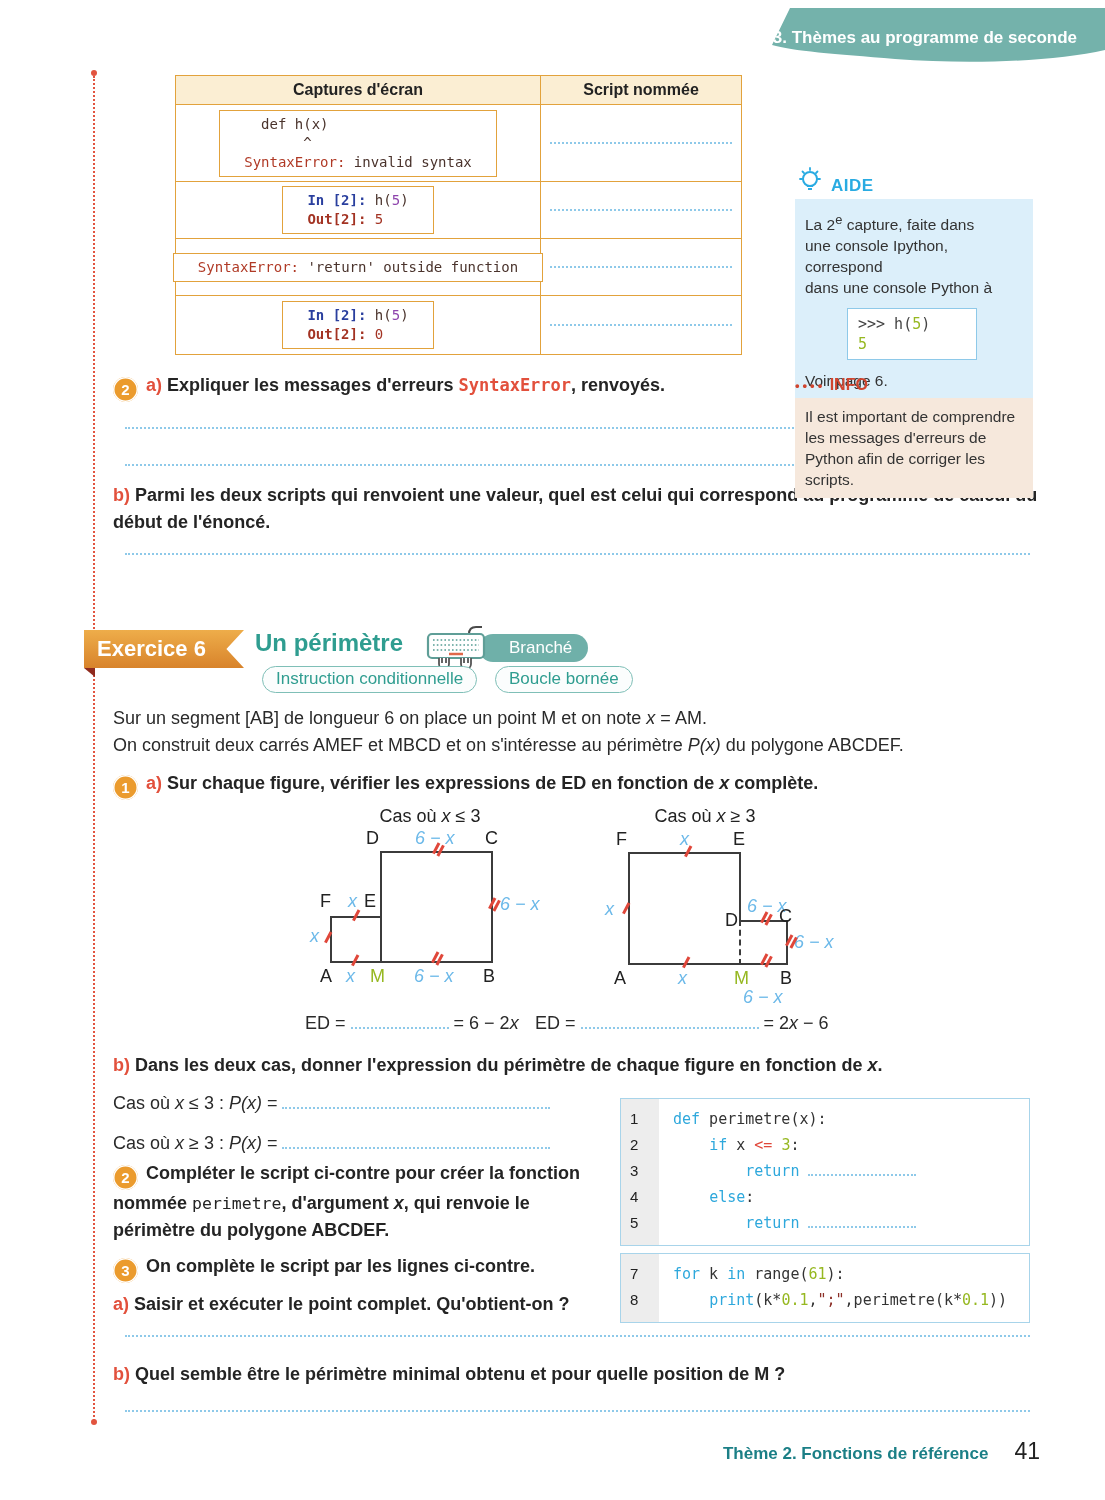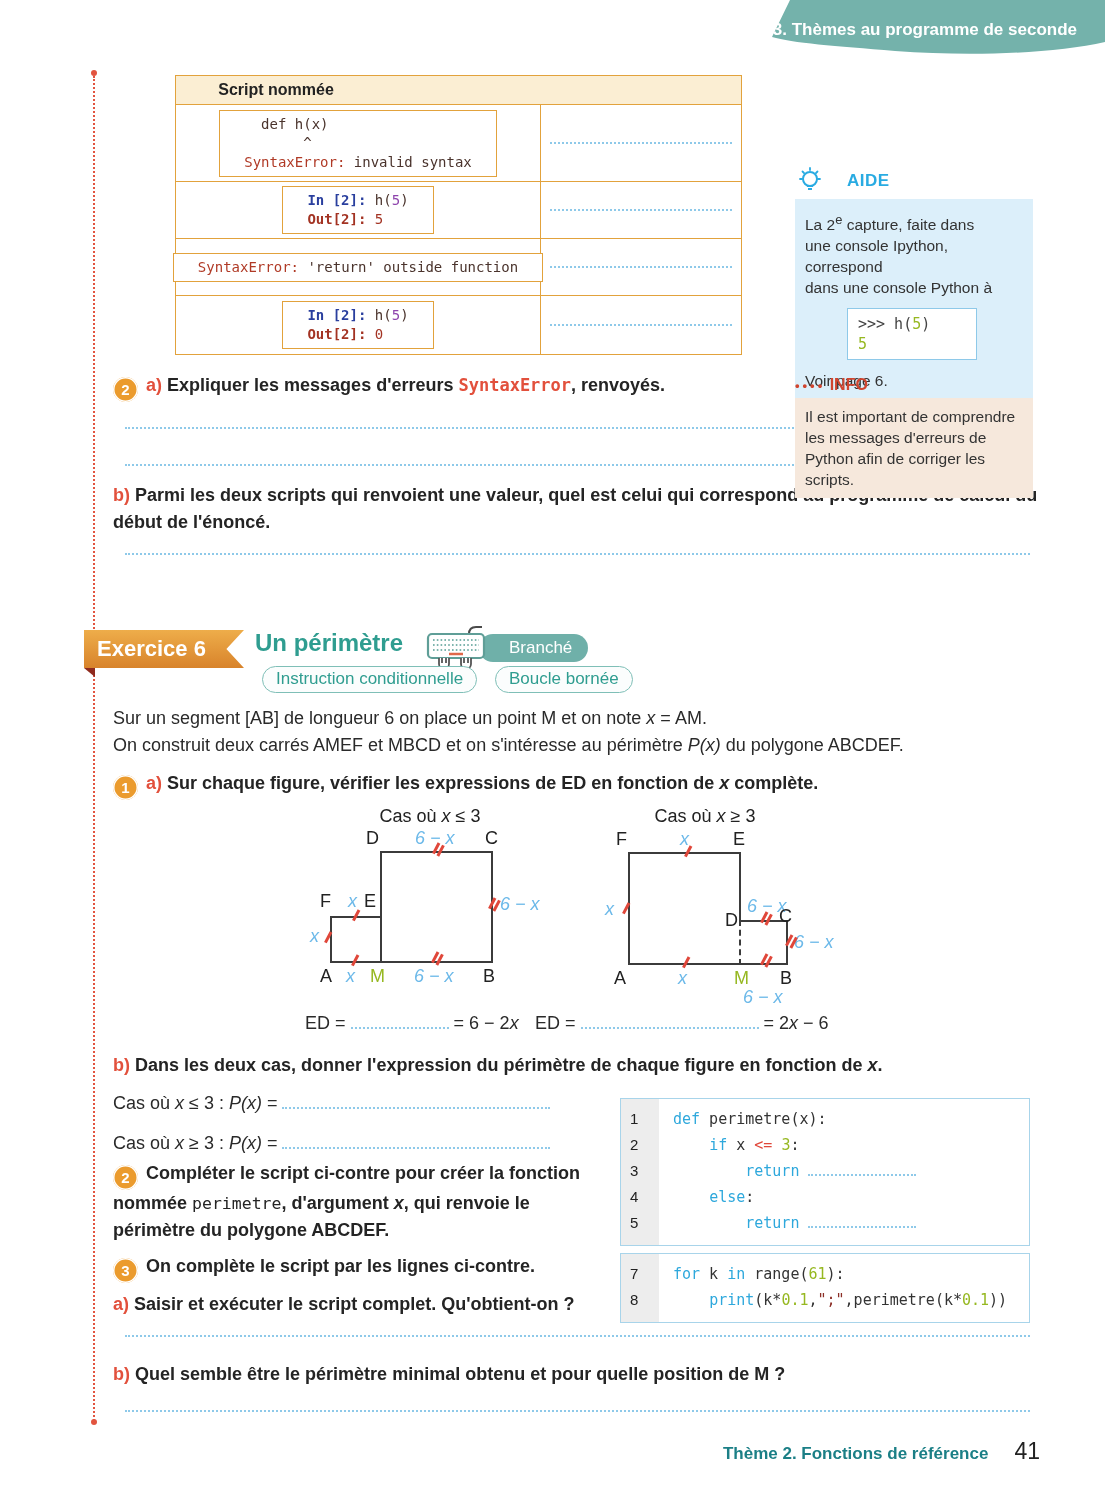--- a/index.html
+++ b/index.html
@@ -1,20 +1,20 @@
 <!DOCTYPE html>
 <html><head>
 <meta charset="utf-8">
 <style>
   * { margin:0; padding:0; box-sizing:border-box; }
   body { background:#ffffff; font-family:"Liberation Sans", sans-serif; }
   .page { position:relative; width:1105px; height:1500px; background:#fff; overflow:hidden; }
 
   
-  .banner { position:absolute; top:0; right:0; width:345px; height:60px; }
+  .banner { position:absolute; top:8px; right:0; width:345px; height:60px; }
   .banner-text { position:absolute; top:20px; right:28px; color:#fff; font-weight:bold; font-size:17px; }
 
   
   .margin-rule { position:absolute; left:93px; top:76px; height:1345px; border-left:2px dotted #e2543f; }
   .margin-rule .dot { position:absolute; left:-4px; width:6px; height:6px; border-radius:50%; background:#e2543f; }
   .margin-rule .dot.top { top:-6px; } .margin-rule .dot.bot { bottom:-4px; }
 
   
   .ctable { position:absolute; left:175px; top:75px; width:567px; border:1.2px solid #e2a23c; }
   .ctable .hrow { display:flex; background:#fbeed3; border-bottom:1.2px solid #e2a23c; }
@@ -31,21 +31,21 @@
   .lab-out { color:#a33323; font-weight:bold; }
   .err { color:#b03a26; }
   .purp { color:#8e44ad; }
   .maroon { color:#a33323; }
 
   .dotline { border-bottom:2px dotted #8ec9e9; }
   .ansline { position:absolute; left:125px; width:905px; }
 
   
   .aide { position:absolute; left:795px; top:166px; width:238px; }
-  .aide-head { display:flex; align-items:center; gap:24px; margin-left:2px; }
+  .aide-head { display:flex; align-items:flex-end; gap:8px; margin-left:2px; }
   .aide-title { color:#29abe2; font-weight:bold; font-size:17px; letter-spacing:0.5px; }
   .aide-box { margin-top:3px; background:#dcEFfa; background:#dceffa; padding:10px 10px 12px 10px; font-size:15.5px; color:#333; line-height:21px; }
   .aide-code { width:130px; margin:10px 0 10px 42px; background:#fff; border:1.5px solid #8ec9e9; padding:5px 10px; font-family:"DejaVu Sans Mono", monospace; font-size:15px; line-height:20px; color:#444; }
   .grn { color:#96b821; }
 
   
   .info { position:absolute; left:795px; top:376px; width:238px; }
   .info-head { color:#d0452f; font-weight:bold; font-size:16px; }
   .info-dots { letter-spacing:3px; font-size:13px; }
   .info-box { margin-top:4px; background:#f6e8dc; padding:8px 10px; font-size:15.5px; color:#333; line-height:21px; }
@@ -109,20 +109,21 @@
     <div class="banner-text">3. Thèmes au programme de seconde</div>
   </div>
 
   <div class="margin-rule">
     <span class="dot top"></span>
     <span class="dot bot"></span>
   </div>
 
   <div class="ctable">
     <div class="hrow">
+      <div class="hcell c1">Captures d'écran</div>
       <div class="hcell c2">Script nommée</div>
     </div>
     <div class="brow" style="height:77px;">
       <div class="bcell1">
         <div class="codebox">
           <div><span>  def h(x)</span></div>
           <div><span>       ^</span></div>
           <div><span class="err">SyntaxError:</span><span> invalid syntax</span></div>
         </div>
       </div>
@@ -315,21 +316,21 @@
   </div>
 
   <div class="q" style="left:113px; top:1160px; width:468px;">
     <span class="qbadge">2</span><span>Compléter le script ci-contre pour créer la fonction nommée </span><span class="mono-dark">perimetre</span><span>, d'argument </span><span class="it">x</span><span>, qui renvoie le périmètre du polygone ABCDEF.</span>
   </div>
 
   <div class="q" style="left:113px; top:1253px; width:500px;">
     <span class="qbadge">3</span><span>On complète le script par les lignes ci-contre.</span>
   </div>
   <div class="q" style="left:113px; top:1291px; width:500px;">
-    <span class="red">a)</span> <span>Saisir et exécuter le script complet. Qu'obtient-on ?</span>
+    <span class="red">a)</span> <span>Saisir et exécuter le point complet. Qu'obtient-on ?</span>
   </div>
 
   <div class="script-box s2">
     <div class="gutter">
       <div>7</div>
         <div>8</div>
     </div>
     <div class="codecol">
       <div><span class="kw">for</span><span> k </span><span class="kw">in</span><span> range(</span><span class="num">61</span><span>):</span></div>
       <div><span>    </span><span class="kw">print</span><span>(k*</span><span class="num">0.1</span><span>,</span><span class="strk">";"</span><span>,perimetre(k*</span><span class="num">0.1</span><span>))</span></div>

